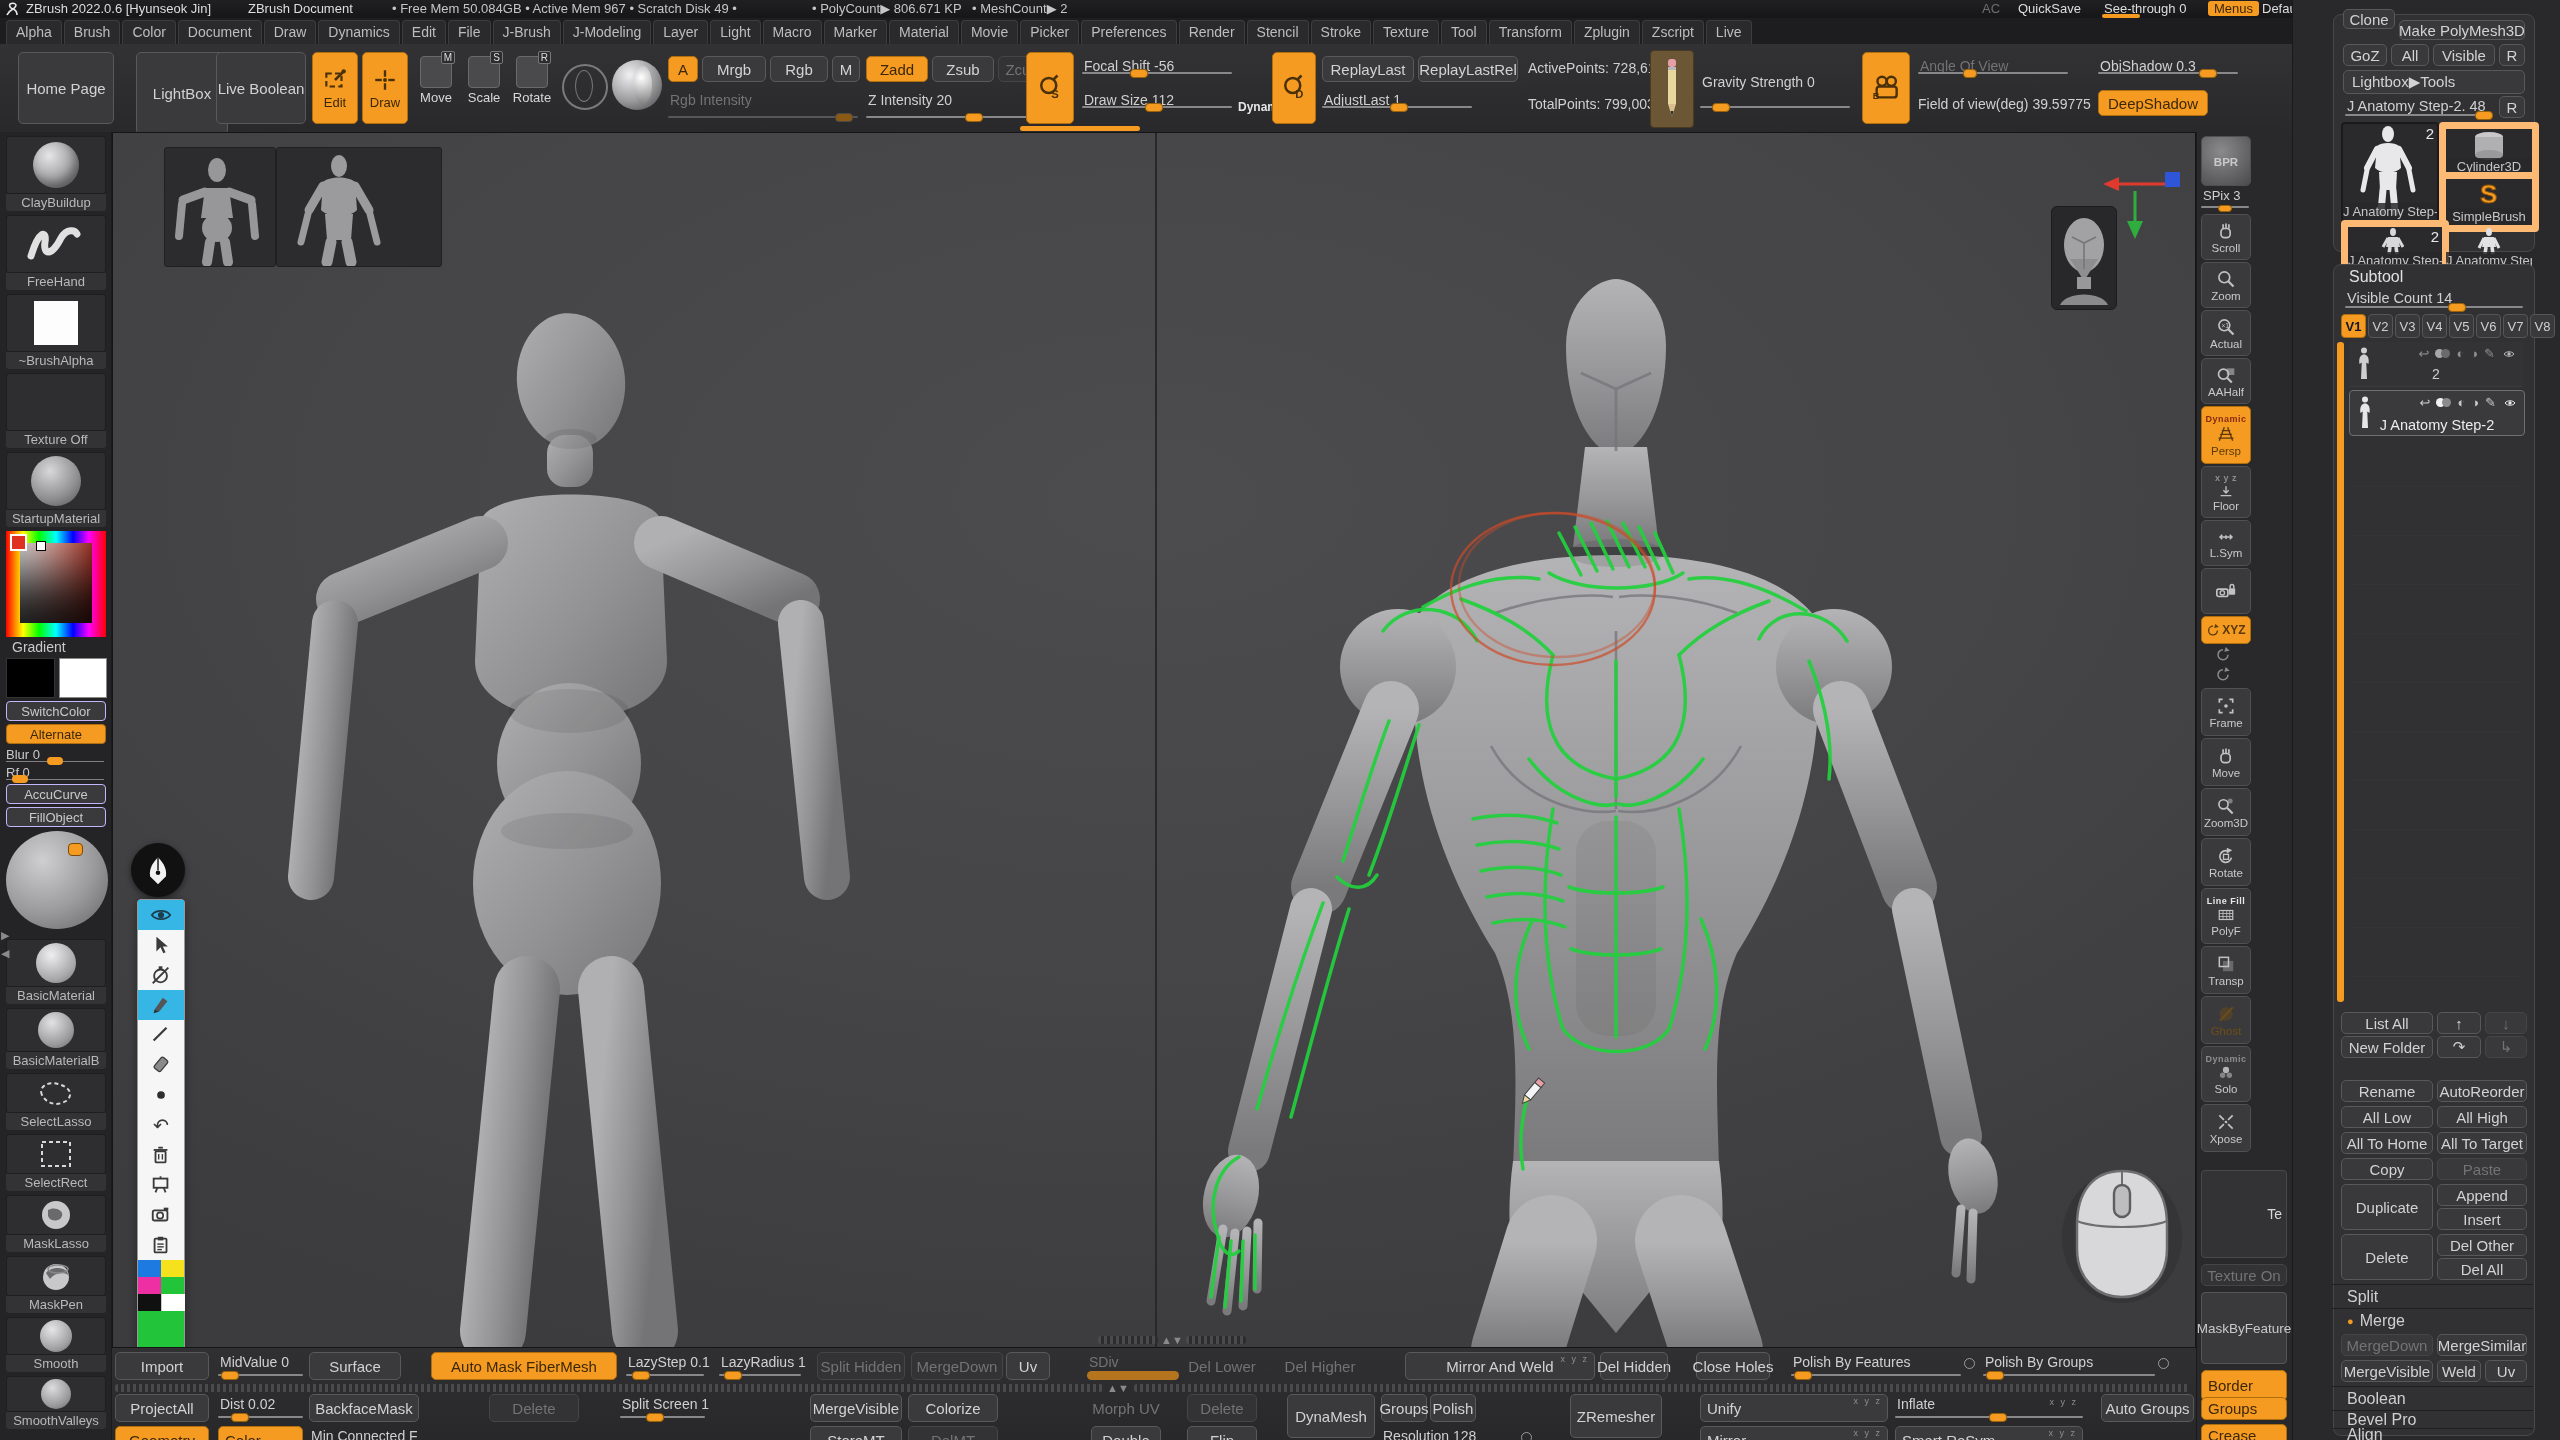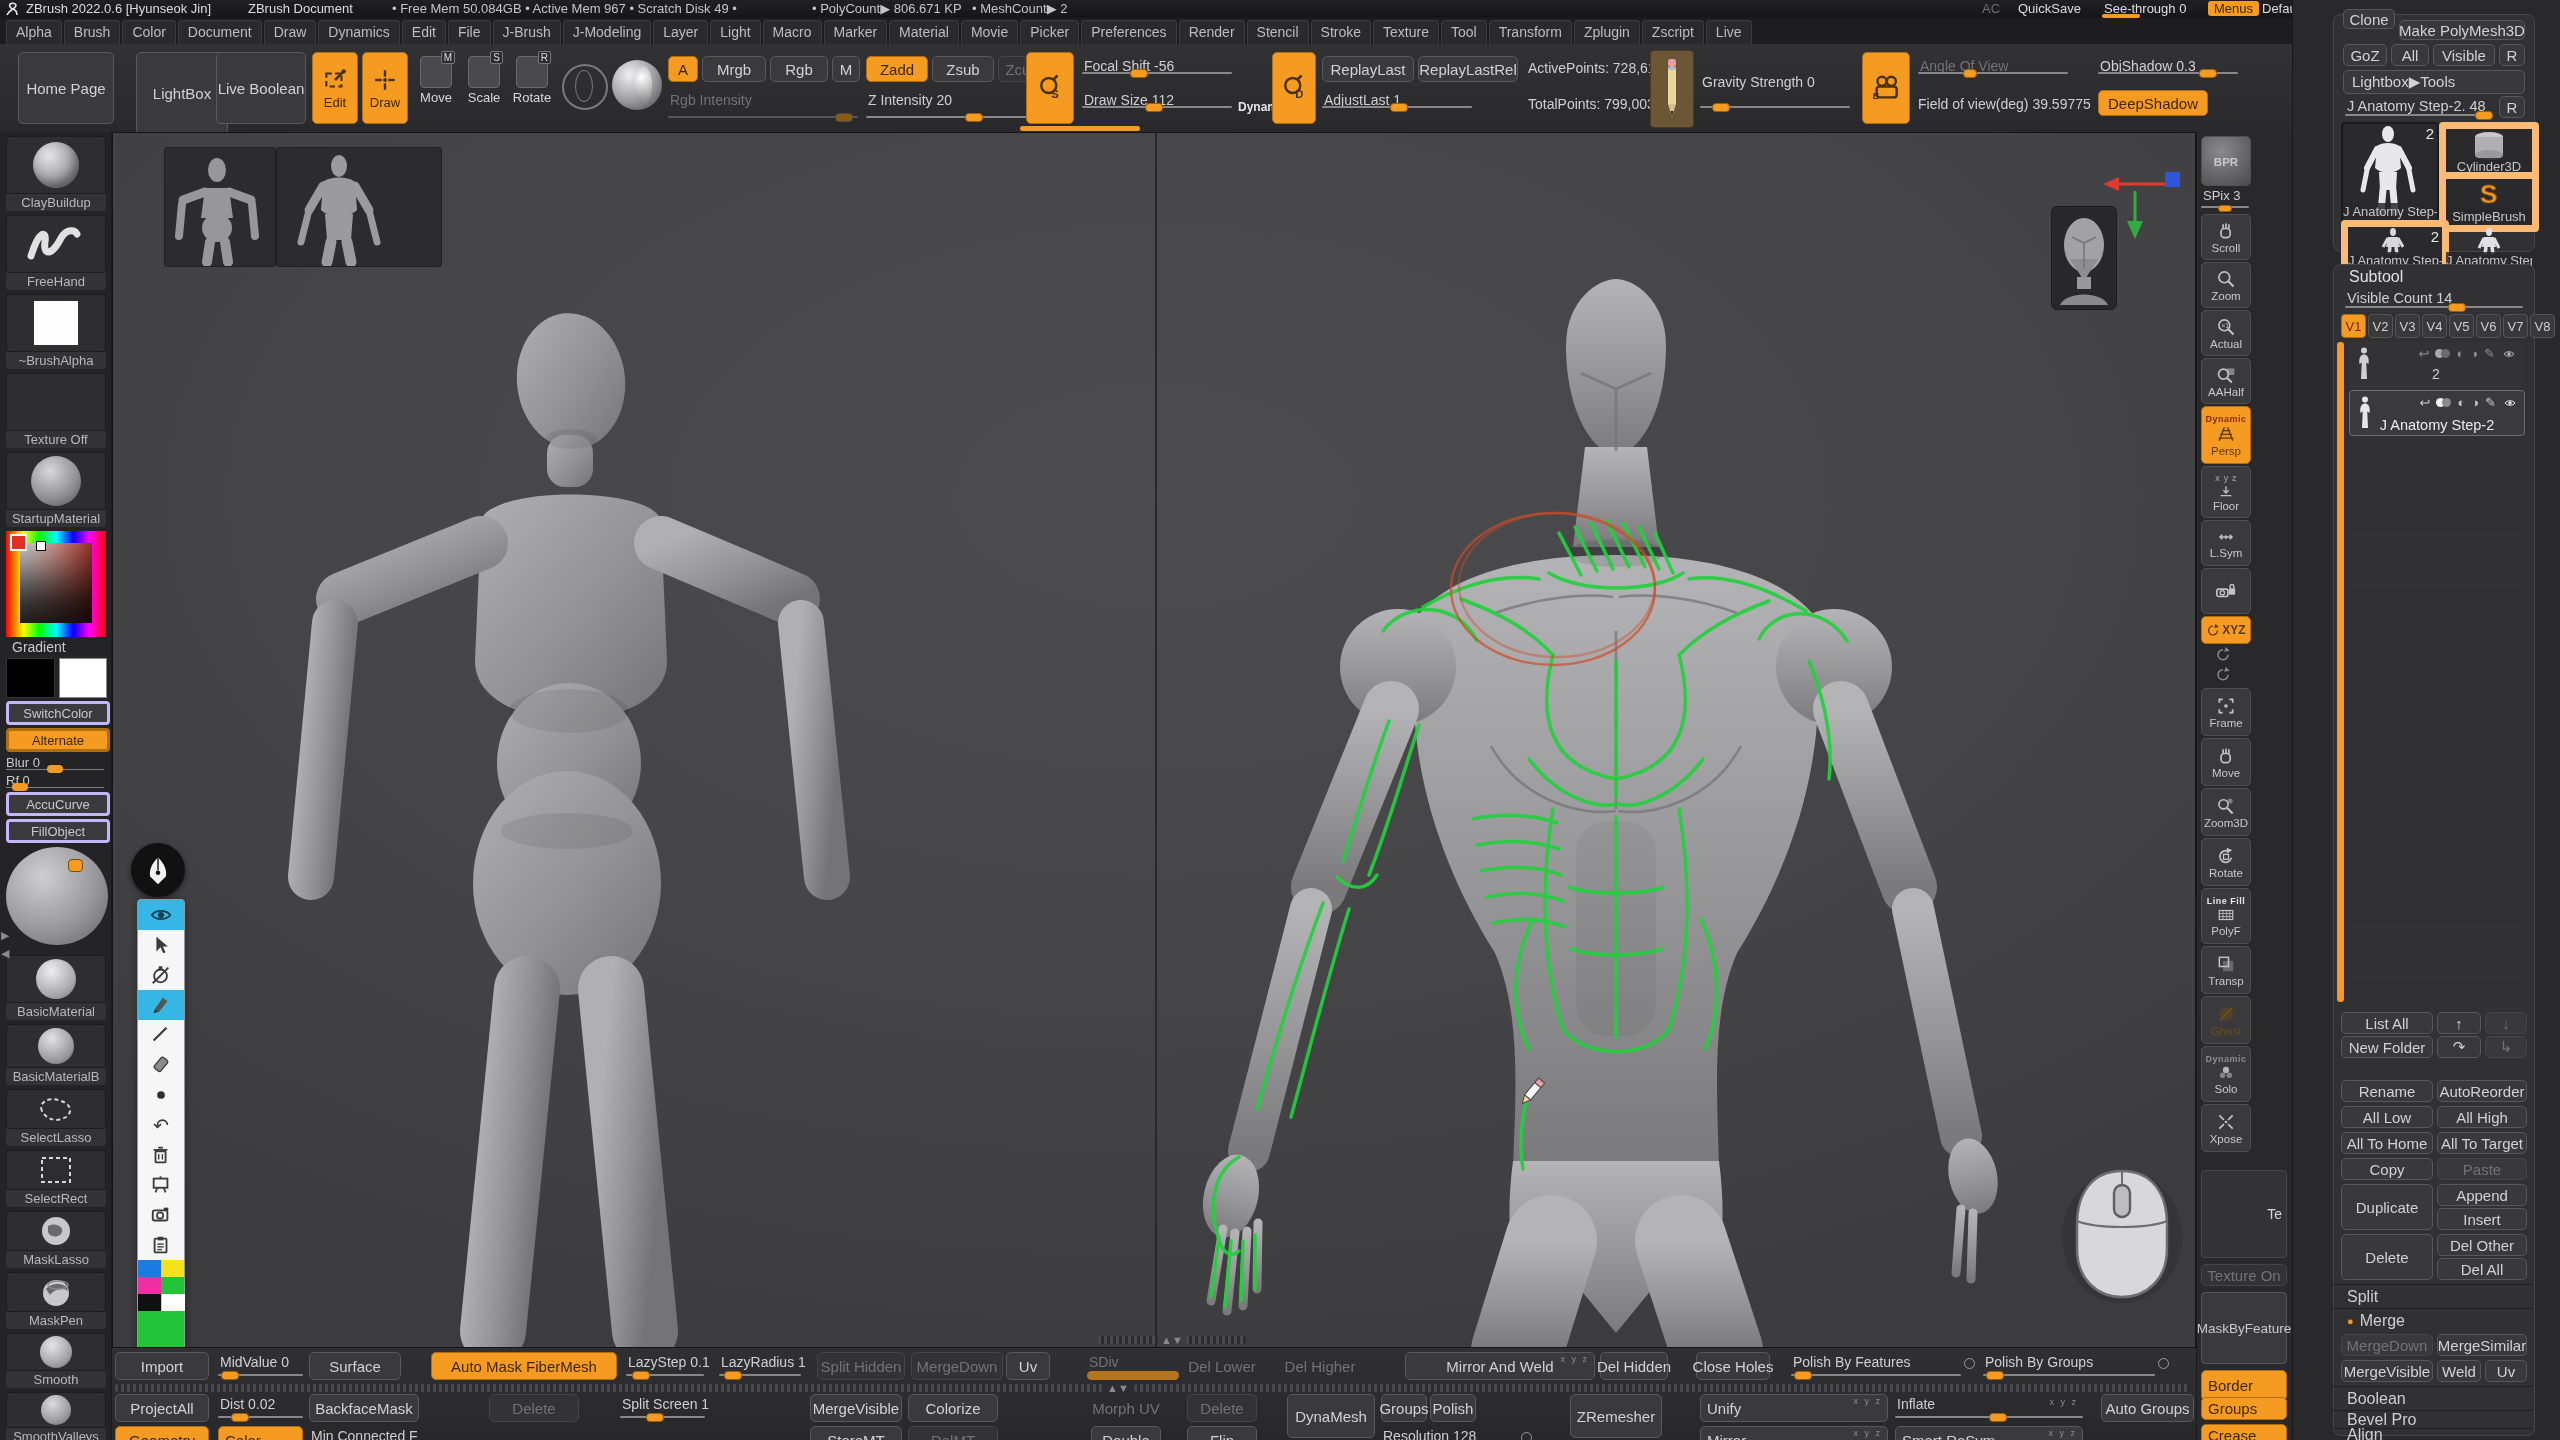--- a/index.html
+++ b/index.html
@@ -31,21 +31,21 @@
   .shelf-lab{position:absolute;font-size:14px;color:#d0d0d0;white-space:nowrap;}
   .mode-icon{width:30px;height:30px;border:1px solid #6a6a6c;border-radius:4px;background:#4a4a4c;position:relative;}
   .badge-ltr{position:absolute;right:-4px;top:-6px;background:#2c2c2e;border:1px solid #777;font-size:10px;color:#ddd;padding:0 2px;border-radius:2px;}
   .vbtn-label{font-size:13px;margin-top:2px;color:#d8d8d8;text-align:center;}
   .btn.on .vbtn-label{color:#3c2708;}
   
   #tray{left:0;top:132px;width:112px;height:1308px;background:#242426;border-right:1px solid #1a1a1c;box-sizing:border-box;padding:4px 4px 0 6px;}
   .thumb{width:100px;margin-bottom:4px;}
   .thumb .pic{width:98px;height:56px;background:#2e2e30;border:1px solid #1e1e20;border-radius:3px;display:flex;align-items:center;justify-content:center;overflow:hidden;}
   .thumb .cap{font-size:13px;color:#b9b9bb;text-align:center;background:#333335;border-radius:0 0 3px 3px;padding:1px 0;white-space:nowrap;overflow:hidden;}
-  .tray-btn{width:98px;height:18px;background:#3a3a3c;border:3px solid #c4b5fd;border-radius:4px;font-size:13px;color:#c9c9cb;
+  .tray-btn{width:98px;height:18px;background:#3a3a3c;border:1px solid #c4b5fd;border-radius:4px;font-size:13px;color:#c9c9cb;
     display:flex;align-items:center;justify-content:center;margin:3px 0;white-space:nowrap;}
   .tray-btn.on{background:#f59b22;border-color:#b06f0e;color:#3c2708;}
   .tray-sl{width:98px;height:16px;position:relative;font-size:13px;color:#c9c9cb;margin:2px 0;}
   .tray-sl .ln{position:absolute;left:0;right:0;bottom:1px;height:1.5px;background:#808082;}
   .tray-sl .dot{position:absolute;bottom:-2px;width:16px;height:8px;border-radius:4px;background:#f59b22;}
   
   #canvas{left:112px;top:132px;width:2084px;height:1216px;overflow:hidden;
     background:radial-gradient(ellipse 1600px 900px at 50% 30%, #4c4c4f 0%, #454548 55%, #3c3c3f 100%);border:1px solid #151517;box-sizing:border-box;}
   .cthumb{position:absolute;background:#2c2c2e;border:1px solid #202022;border-radius:3px;}
   #split-divider{position:absolute;left:1042px;top:0;width:2px;height:1216px;background:#28282a;}
@@ -69,21 +69,21 @@
   #toolpanel{left:2292px;top:0;width:268px;height:1440px;background:#29292c;border-left:1px solid #1a1a1c;box-sizing:border-box;font-size:15px;}
   .grp{position:absolute;left:40px;width:200px;background:#313134;border:1px solid #48484a;border-radius:8px;}
   .tp-btn{position:absolute;display:flex;align-items:center;justify-content:center;background:#39393b;border:1px solid #58585a;
     border-radius:5px;font-size:15px;color:#d2d2d2;box-sizing:border-box;white-space:nowrap;}
   .tp-btn.dim{color:#737376;border-color:#454547;}
   .tp-thumb{position:absolute;background:#2a2a2c;border:7px solid #fdba74;border-radius:4px;overflow:hidden;}
   .tp-thumb .cap{position:absolute;left:0;right:0;bottom:0;font-size:13px;color:#c6c6c8;text-align:center;background:rgba(40,40,42,.85);padding:1px 0;white-space:nowrap;}
   .badge2{position:absolute;right:3px;top:1px;font-size:15px;color:#e8e8ea;}
   .vtab{width:23px;height:22px;border:1px solid #565658;border-radius:4px;background:#39393b;color:#cfcfcf;
     font-size:13px;display:flex;align-items:center;justify-content:center;}
-  .vtab.on{background:#f59b22;border-color:#b06f0e;color:#7f1d1d;}
+  .vtab.on{background:#f59b22;border-color:#b06f0e;color:#0f172a;font-weight:bold;}
   .strow{position:absolute;left:14px;width:174px;height:44px;border-bottom:1px solid #3a3a3d;background:#333336;}
   .strow.sel{border:1px solid #6f6f72;border-radius:4px;background:#3a3a3d;}
   .strow .mini{position:absolute;right:6px;top:4px;display:flex;gap:6px;align-items:center;color:#8f8f92;font-size:13px;}
   .subtool-empty-row{height:48px;border-bottom:1px solid #343437;}
   
   #bshelf{left:112px;top:1348px;width:2084px;height:92px;background:linear-gradient(#303032,#28282a);box-sizing:border-box;}
   .scrollstrip{position:absolute;height:8px;background:repeating-linear-gradient(90deg,#4a4a4c 0 3px,#2c2c2e 3px 6px);border-radius:3px;}
   .edge-strip{position:absolute;width:10px;background:repeating-linear-gradient(#4a4a4c 0 3px,#26262 8 3px 6px);opacity:.5;}
   .arrgly{color:#8a8a8c;font-size:11px;line-height:10px;}
   svg{display:block;}

